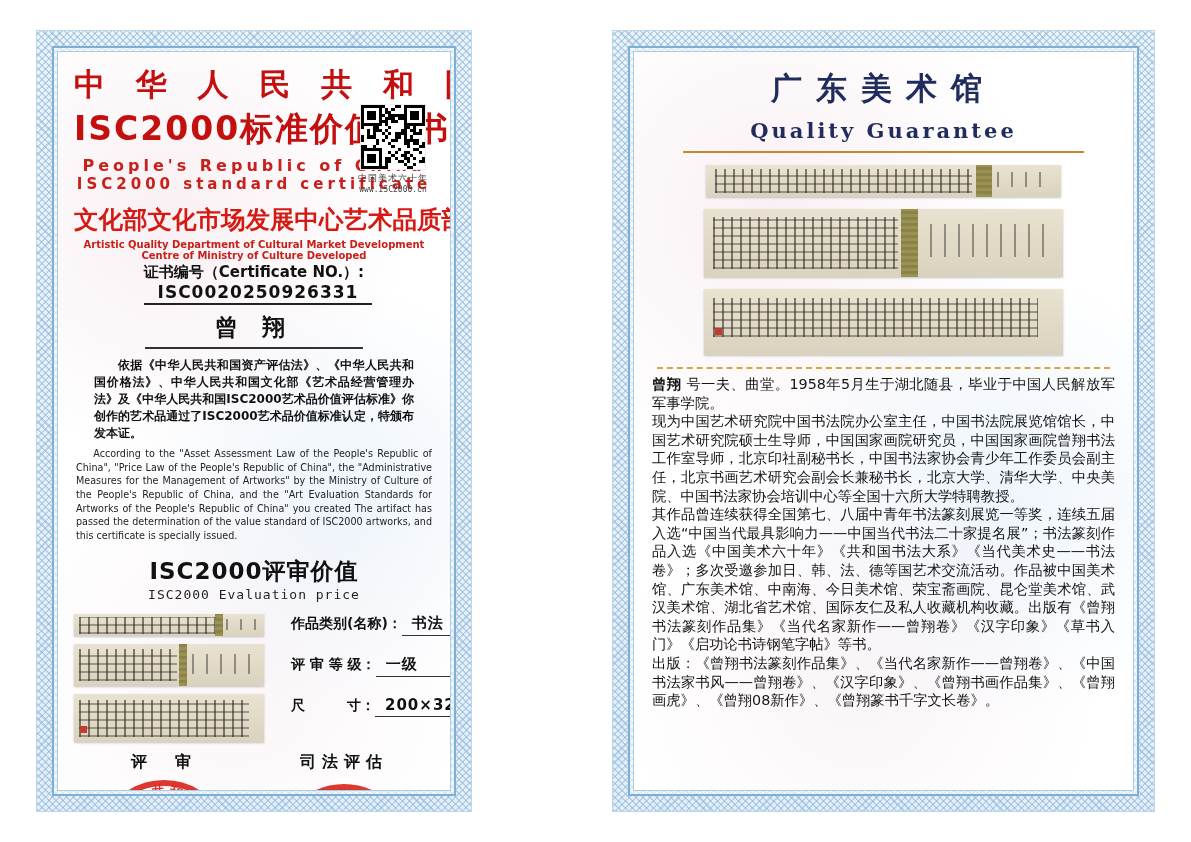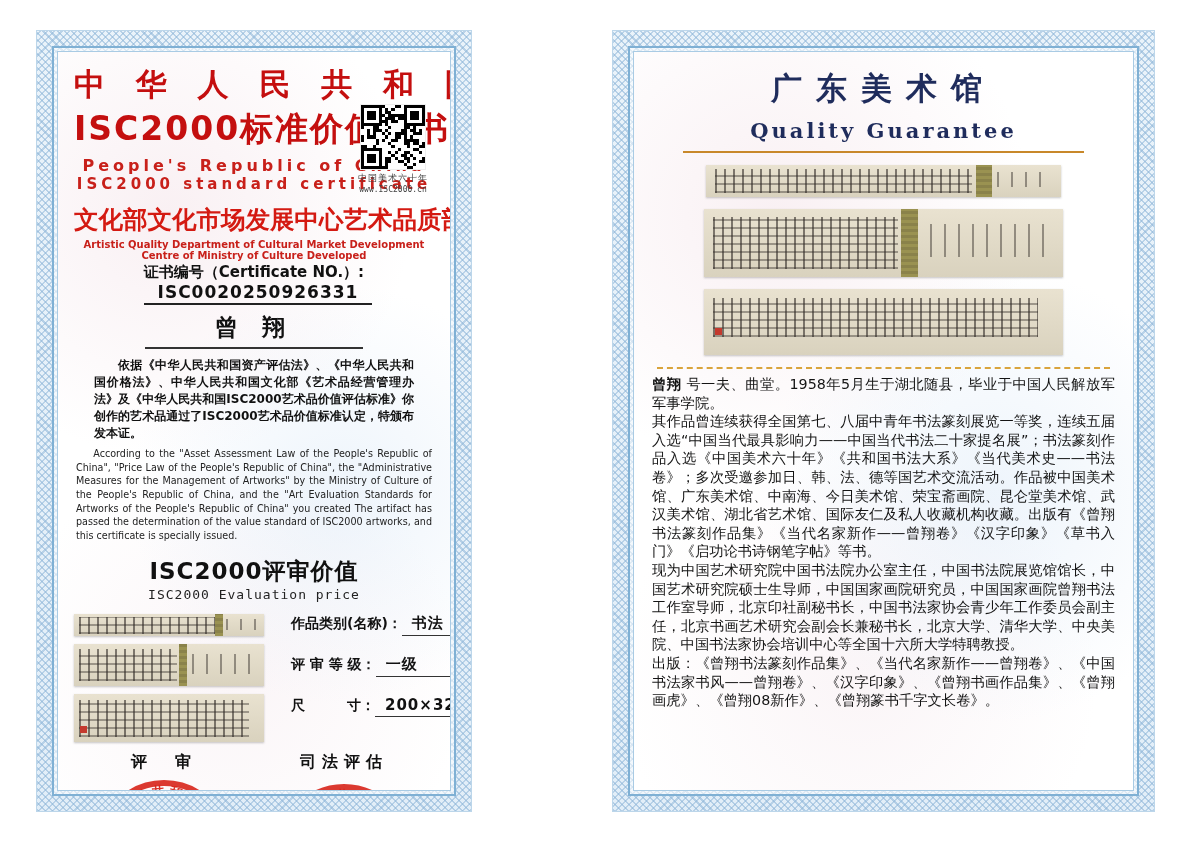--- a/index.html
+++ b/index.html
@@ -344,20 +344,20 @@
       <div class="art" style="width:77%;height:66px;">
         <div class="txt" style="right:7%;top:14%;bottom:28%;"></div>
             <div class="stamp" style="left:3.2%;bottom:30%;"></div>
       </div>
     </div>
 
     <div class="r-divider"></div>
 
     <div class="bio">
       <p><span class="p1-name">曾翔</span><span>  号一夫、曲堂。1958年5月生于湖北随县，毕业于中国人民解放军军事学院。</span></p>
+      <p>现为中国艺术研究院中国书法院办公室主任，中国书法院展览馆馆长，中国艺术研究院硕士生导师，中国国家画院研究员，中国国家画院曾翔书法工作室导师，北京印社副秘书长，中国书法家协会青少年工作委员会副主任，北京书画艺术研究会副会长兼秘书长，北京大学、清华大学、中央美院、中国书法家协会培训中心等全国十六所大学特聘教授。</p>
       <p>其作品曾连续获得全国第七、八届中青年书法篆刻展览一等奖，连续五届入选“中国当代最具影响力——中国当代书法二十家提名展”；书法篆刻作品入选《中国美术六十年》《共和国书法大系》《当代美术史——书法卷》；多次受邀参加日、韩、法、德等国艺术交流活动。作品被中国美术馆、广东美术馆、中南海、今日美术馆、荣宝斋画院、昆仑堂美术馆、武汉美术馆、湖北省艺术馆、国际友仁及私人收藏机构收藏。出版有《曾翔书法篆刻作品集》《当代名家新作——曾翔卷》《汉字印象》《草书入门》《启功论书诗钢笔字帖》等书。</p>
-      <p>现为中国艺术研究院中国书法院办公室主任，中国书法院展览馆馆长，中国艺术研究院硕士生导师，中国国家画院研究员，中国国家画院曾翔书法工作室导师，北京印社副秘书长，中国书法家协会青少年工作委员会副主任，北京书画艺术研究会副会长兼秘书长，北京大学、清华大学、中央美院、中国书法家协会培训中心等全国十六所大学特聘教授。</p>
       <p>出版：《曾翔书法篆刻作品集》、《当代名家新作——曾翔卷》、《中国书法家书风——曾翔卷》、《汉字印象》、《曾翔书画作品集》、《曾翔画虎》、《曾翔08新作》、《曾翔篆书千字文长卷》。</p>
     </div>
 
   </div>
  </div>
 </div>
 
 </body></html>

